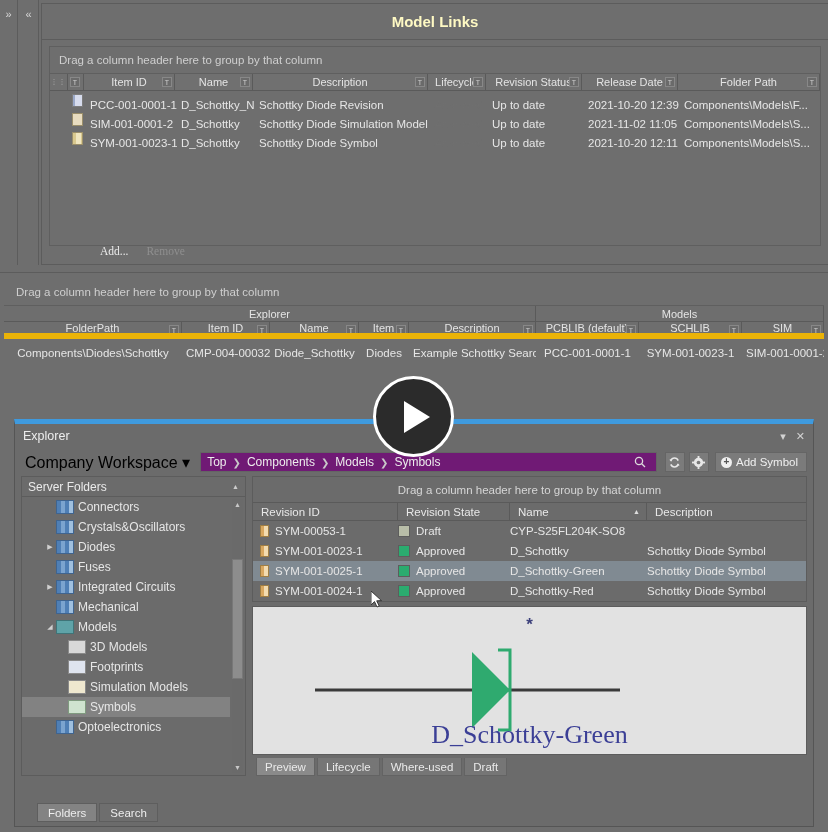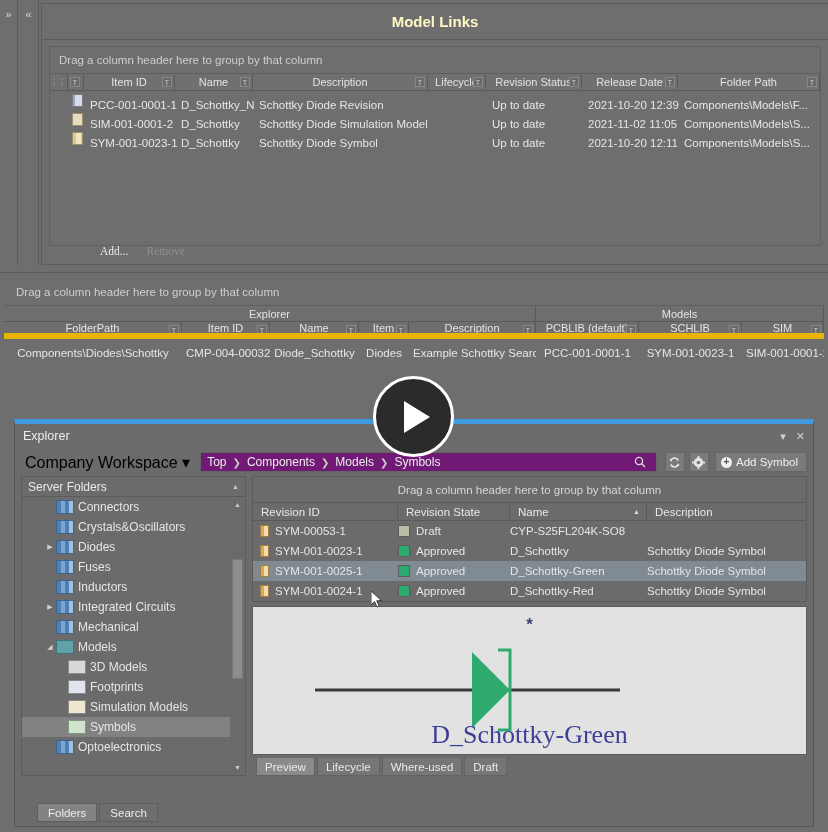--- a/index.html
+++ b/index.html
@@ -448,24 +448,20 @@
               </div>
             <div class="tree-item" style="padding-left:22px">
               <span class="exp-arrow">▶</span>
               <span class="fic fic-lib"></span>
               <span>Diodes</span>
               </div>
             <div class="tree-item" style="padding-left:34px">
               <span class="fic fic-lib"></span>
               <span>Fuses</span>
               </div>
-            <div class="tree-item" style="padding-left:34px">
-              <span class="fic fic-lib"></span>
-              <span>Inductors</span>
-              </div>
             <div class="tree-item" style="padding-left:22px">
               <span class="exp-arrow">▶</span>
               <span class="fic fic-lib"></span>
               <span>Integrated Circuits</span>
               </div>
             <div class="tree-item" style="padding-left:34px">
               <span class="fic fic-lib"></span>
               <span>Mechanical</span>
               </div>
             <div class="tree-item" style="padding-left:22px">

